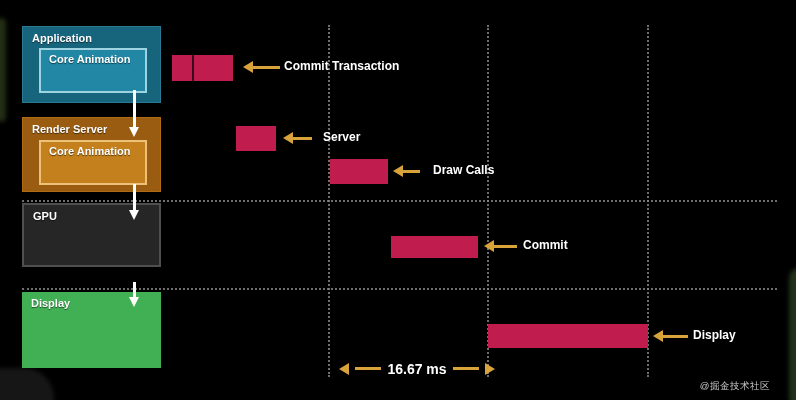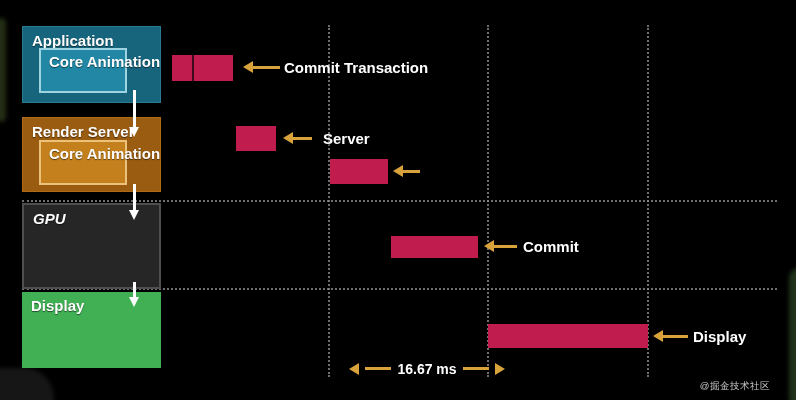--- a/index.html
+++ b/index.html
@@ -11,42 +11,42 @@
   .blob-tl { left:-4px; top:18px; width:10px; height:104px; background:#232d14; border-radius:6px; }
   .blob-br { right:-5px; top:268px; width:12px; height:140px; background:#20331a; border-radius:10px 0 0 10px; }
   .blob-bl { left:-6px; bottom:-14px; width:60px; height:46px; background:#161616; border-radius:0 30px 0 0; }
 
   
   .vline { position:absolute; z-index:2; top:25px; height:352px; width:0; border-left:2px dotted var(--grid,#8a8a8a); opacity:.8; }
   .hline { position:absolute; z-index:2; left:22px; width:755px; height:0; border-top:2px dotted var(--grid,#8a8a8a); opacity:.8; }
 
   
   .box { position:absolute; z-index:3; left:22px; width:139px; box-sizing:border-box; }
-  .box-label { color:var(--text,#fff); font-size:15px; font-weight:600; padding:5px 0 0 9px; text-shadow:0 1px 1px rgba(0,0,0,.55); white-space:nowrap; }
-  .inner { position:absolute; left:16px; width:88px; height:45px; box-sizing:border-box; }
+  .box-label { color:var(--text,#fff); font-size:11px; font-weight:600; padding:5px 0 0 9px; text-shadow:0 1px 1px rgba(0,0,0,.55); white-space:nowrap; }
+  .inner { position:absolute; left:16px; width:108px; height:45px; box-sizing:border-box; }
   .inner .box-label { padding:3px 0 0 8px; }
   .box-app { top:26px; height:77px; background:var(--app-box,#17657d); border:1px solid #2a7a94; }
   .box-app .inner { top:21px; background:var(--app-inner,#2187a5); border:2px solid var(--app-inner-border,#9ed4e2); }
   .box-server { top:117px; height:75px; background:var(--server-box,#9a5c10); border:1px solid #b06a14; }
   .box-server .inner { top:22px; background:var(--server-inner,#c3801d); border:2px solid var(--server-inner-border,#ecc27a); }
-  .box-gpu { top:203px; height:86px; background:var(--gpu-box,#262626); border:2px solid var(--gpu-border,#4f4f4f);font-style:italic; }
+  .box-gpu { top:203px; height:64px; background:var(--gpu-box,#262626); border:2px solid var(--gpu-border,#4f4f4f); }
   .box-display { top:292px; height:76px; background:var(--display-box,#41b054); }
 
   
   .varrow { position:absolute; z-index:4; left:133px; width:3px; background:#fff; }
   .varrow::after { content:""; position:absolute; bottom:-10px; left:-4px; border-left:5.5px solid transparent; border-right:5.5px solid transparent; border-top:10px solid #fff; }
 
   
   .bar { position:absolute; z-index:3; background:var(--bar,#c01c4e); }
   .bar-divider { position:absolute; top:0; bottom:0; width:2px; background:#3c0a1c; }
 
   
   .harrow { position:absolute; z-index:4; height:3px; background:var(--arrow,#d9a33c); }
   .harrow::before { content:""; position:absolute; left:-10px; top:-5px; border-right:10px solid var(--arrow,#d9a33c); border-top:6.5px solid transparent; border-bottom:6.5px solid transparent; }
-  .ann-label { position:absolute; z-index:4; color:var(--text,#fff); font-size:15px; font-weight:600; white-space:nowrap; text-shadow:0 1px 1px rgba(0,0,0,.6); }
+  .ann-label { position:absolute; z-index:4; color:var(--text,#fff); font-size:12px; font-weight:600; white-space:nowrap; text-shadow:0 1px 1px rgba(0,0,0,.6); }
 
   
   .measure { position:absolute; z-index:4; display:flex; align-items:center; gap:6px; height:15px; }
   .measure .shaft { flex:1; height:3px; background:var(--arrow,#d9a33c); }
   .measure .tri { width:0; height:0; }
   .measure .tri-l { border-right:10px solid var(--arrow,#d9a33c); border-top:6px solid transparent; border-bottom:6px solid transparent; }
   .measure .tri-r { border-left:10px solid var(--arrow,#d9a43c); border-top:6px solid transparent; border-bottom:6px solid transparent; }
   .measure-label { color:var(--text,#fff); font-size:14px; font-weight:600; white-space:nowrap; }
 
   .watermark { position:absolute; z-index:5; right:26px; bottom:7px; color:#cccccc; font-size:9.5px; letter-spacing:.5px; }
@@ -100,28 +100,29 @@
   <div class="bar" style="left:391px;top:236px;width:87px;height:22px;"></div>
   <div class="bar" style="left:488px;top:324px;width:160px;height:24px;"></div>
 
   <div class="harrow" style="left:253px;top:66px;width:27px;"></div>
   <div class="ann-label" style="left:284px;top:59px;">Commit Transaction</div>
 
   <div class="harrow" style="left:293px;top:137px;width:19px;"></div>
   <div class="ann-label" style="left:323px;top:130px;">Server</div>
 
   <div class="harrow" style="left:403px;top:170px;width:17px;"></div>
+  <div class="ann-label" style="left:433px;top:163px;">Draw Calls</div>
 
   <div class="harrow" style="left:494px;top:245px;width:23px;"></div>
   <div class="ann-label" style="left:523px;top:238px;">Commit</div>
 
   <div class="harrow" style="left:663px;top:335px;width:25px;"></div>
   <div class="ann-label" style="left:693px;top:328px;">Display</div>
 
-  <div class="measure" style="left:349px;top:361px;width:156px;">
+  <div class="measure" style="left:339px;top:361px;width:156px;">
     <span class="tri tri-l"></span>
     <span class="shaft"></span>
     <span class="measure-label">16.67 ms</span>
     <span class="shaft"></span>
     <span class="tri tri-r"></span>
   </div>
 
   <div class="watermark">@掘金技术社区</div>
 
 </div>

